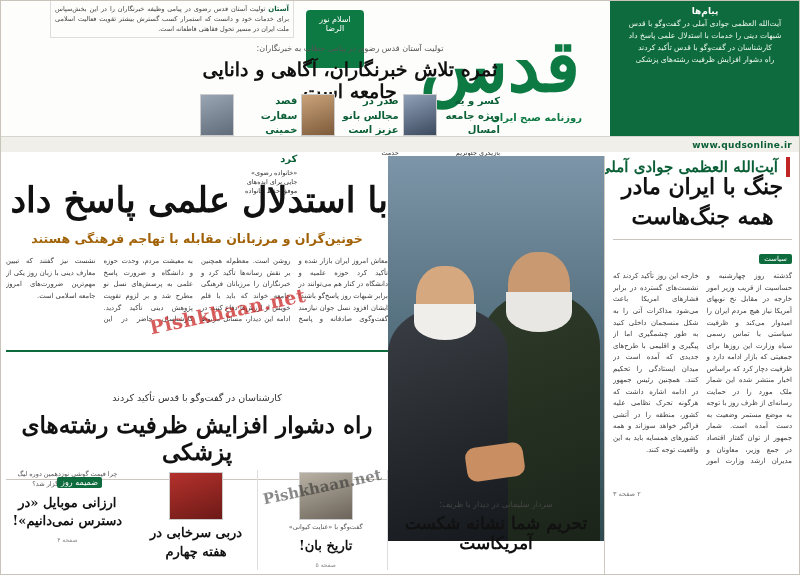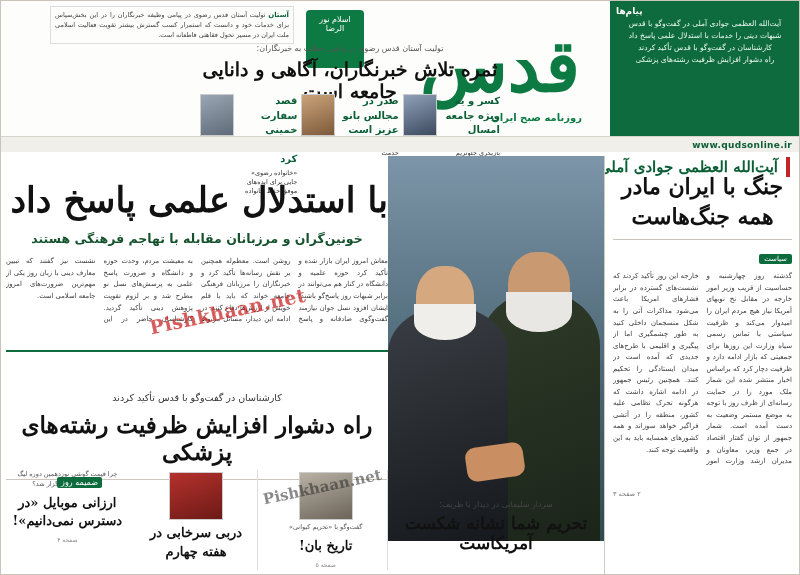--- a/index.html
+++ b/index.html
@@ -61,21 +61,21 @@
     font-size: 7.5px;
     color: #eaf7ef;
     padding: 1px 6px;
     line-height: 1.35;
     text-align: center;
   }
   .mast-green-strip .gtitle {
     font-size: 9px; font-weight: bold;
     color: #ffffff;
     padding: 6px 6px 2px;
-    text-align: left;
+    text-align: center;
   }
   .mast-headline {
     position: absolute;
     top: 58px; right: 300px;
     width: 300px;
     text-align: center;
     font-family: "DejaVu Serif", serif;
     font-size: 19px; font-weight: bold;
     color: #111;
     direction: rtl;
@@ -105,21 +105,21 @@
     background: linear-gradient(160deg, #9aa6b4, #5f6b78);
     border: 1px solid #ccc;
     flex: 0 0 auto;
   }
   .thumb-pic.p2 { background: linear-gradient(160deg,#caa37a,#7d5a3a); }
   .thumb-pic.p3 { background: linear-gradient(160deg,#8fa0b8,#3c4a5e); }
   .thumb-txt { font-size: 6.5px; color: #333; line-height: 1.45; }
   .thumb-txt b { font-size: 10px; color: #0b5f36; display:block; margin-bottom:2px;}
 
   .mast-topbar {
-    position: absolute; top: 6px; right: 506px;
+    position: absolute; top: 0; right: 506px;
     width: 288px;
     display: flex; flex-direction: row; gap: 6px; padding-left: 44px;
   }
   .mast-topbar .box {
     border: 1px solid #ddd;
     padding: 3px 4px;
     font-size: 6.5px;
     line-height: 1.5;
     color: #444;
     flex: 1;
@@ -263,21 +263,21 @@
   .lead-h2 {
     font-family: "DejaVu Serif", serif;
     font-weight: bold;
     font-size: 35px; line-height: 1.24;
     color: #111; text-align: right;
   }
   .lead-sub {
     margin-top: 10px;
     text-align: center;
     font-size: 12.5px; font-weight: bold;
-    color: #14532d;
+    color: #a16207;
   }
   .lead-body {
     margin-top: 10px;
     column-count: 4; column-gap: 8px;
     font-size: 6.8px; color: #3a3a3a;
     line-height: 1.7; text-align: justify;
     height: 86px; overflow: hidden;
   }
   .lead-rule { height: 2px; background: #0e6b3d; margin-top: 8px; }
 
@@ -459,21 +459,21 @@
       <div class="bh">ارزانی موبایل «در دسترس نمی‌دانیم»!</div>
       <div class="bnum">صفحه ۴</div>
     </div>
     <div class="bcol">
       <div class="mini-pic red"></div>
       <div class="bh">دربی سرخابی در هفته چهارم</div>
 
     </div>
     <div class="bcol">
       <div class="mini-pic"></div>
-      <div class="bk">گفت‌وگو با «تحریم کیوانی»</div>
+      <div class="bk">گفت‌وگو با «عنایت کیوانی»</div>
       <div class="bh">تاریخ بان!</div>
       <div class="bnum">صفحه ۵</div>
     </div>
   </div>
 
   <div class="zamimeh">
     <span class="zam-label">ضمیمه روز</span>
   </div>
 
   <div class="watermark">Pishkhaan.net</div>

